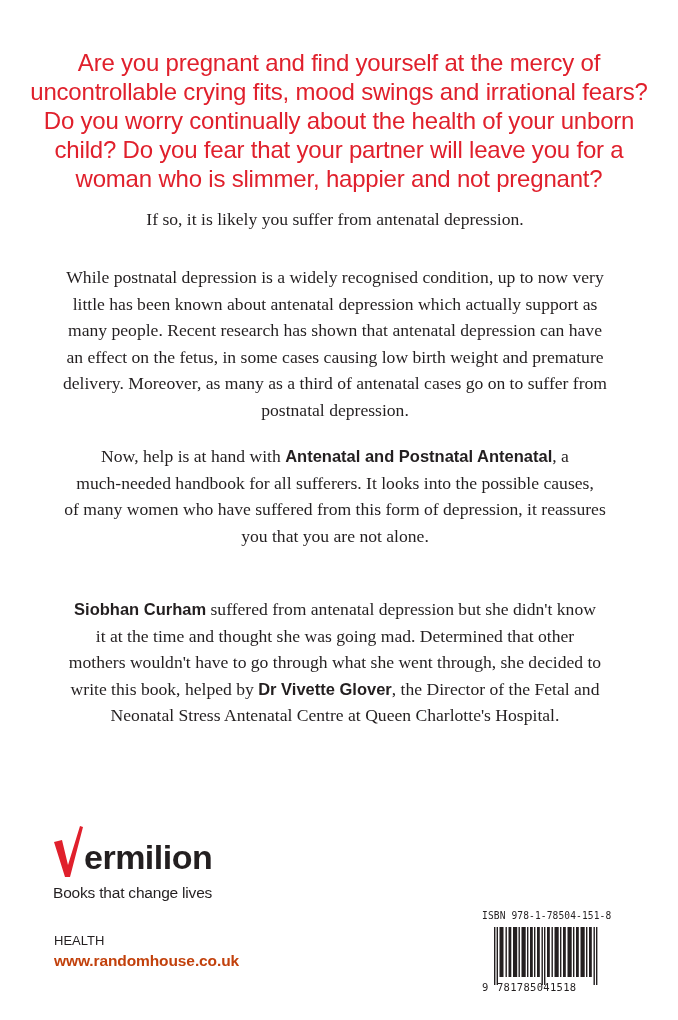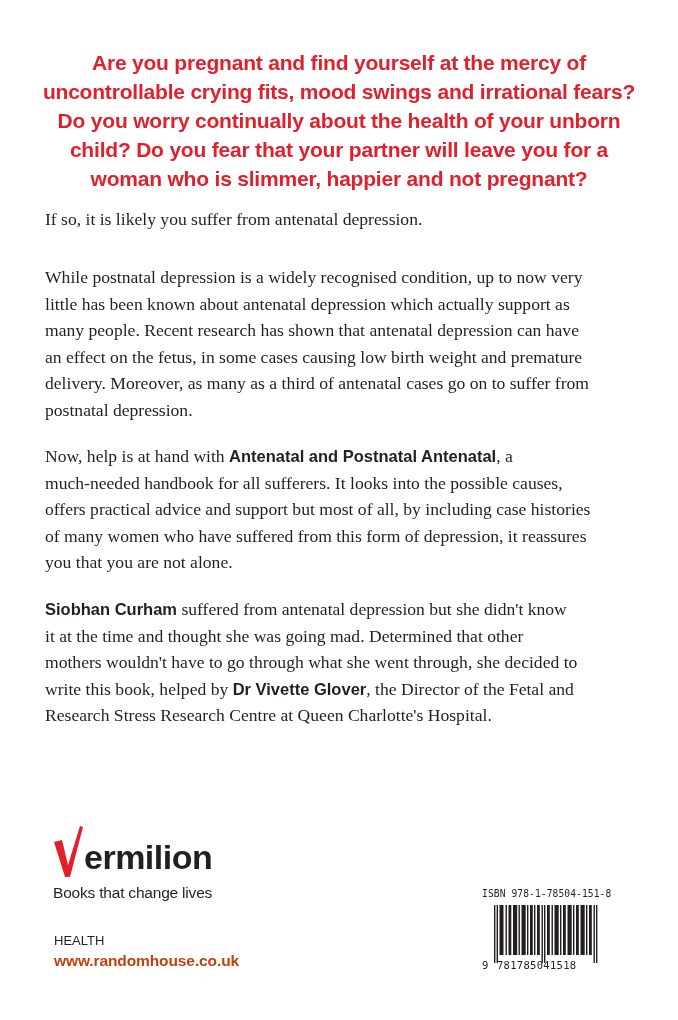--- a/index.html
+++ b/index.html
@@ -15,31 +15,32 @@
       font-family: "Liberation Serif", "DejaVu Serif", serif;
       color: #231f20;
     }
     .headline {
       position: absolute;
       top: 48px;
       left: 30px;
       width: 618px;
       text-align: center;
       font-family: "Liberation Sans", sans-serif;
-      font-weight: bold;
-      font-size: 21px;
+      font-weight: normal;
+      font-size: 24px;
       line-height: 29px;
       color: #e0202c;
       letter-spacing: -0.2px;
     }
     .headline .hl-line { display: block; white-space: nowrap; }
     .body-para {
       position: absolute;
-      left: 45px;
+      left: 36px;
       width: 598px;
+      text-align: center;
       font-size: 17.6px;
       line-height: 26.6px;
       color: #231f20;
     }
     .body-para .pl { display: block; white-space: nowrap; }
     .bold-sans {
       font-family: "Liberation Sans", sans-serif;
       font-weight: bold;
       font-size: 16.5px;
       color: #231f20;
@@ -92,21 +93,21 @@
       top: 952px;
       font-family: "Liberation Sans", sans-serif;
       font-weight: bold;
       font-size: 15.5px;
       color: #c2410c;
       letter-spacing: -0.1px;
     }
     .barcode-block {
       position: absolute;
       left: 482px;
-      top: 885px;
+      top: 907px;
       width: 130px;
       height: 95px;
     }
     .isbn-label {
       position: absolute;
       left: 0;
       top: 3px;
       width: 130px;
       font-family: "DejaVu Sans Mono", monospace;
       font-size: 9.6px;
@@ -151,31 +152,30 @@
   <span class="pl">little has been known about antenatal depression which actually support as</span>
   <span class="pl">many people. Recent research has shown that antenatal depression can have</span>
   <span class="pl">an effect on the fetus, in some cases causing low birth weight and premature</span>
   <span class="pl">delivery. Moreover, as many as a third of antenatal cases go on to suffer from</span>
   <span class="pl">postnatal depression.</span>
 </div>
 
 <div class="body-para" id="p-2">
   <span class="pl"><span>Now, help is at hand with </span><span class="bold-sans">Antenatal and Postnatal Antenatal</span><span>, a</span></span>
   <span class="pl">much-needed handbook for all sufferers. It looks into the possible causes,</span>
-  <span class="pl">offers practical advice and support but most of all, by including case histories</span>
   <span class="pl">of many women who have suffered from this form of depression, it reassures</span>
   <span class="pl">you that you are not alone.</span>
 </div>
 
 <div class="body-para" id="p-3">
   <span class="pl"><span class="bold-sans">Siobhan Curham</span><span> suffered from antenatal depression but she didn't know</span></span>
   <span class="pl">it at the time and thought she was going mad. Determined that other</span>
   <span class="pl">mothers wouldn't have to go through what she went through, she decided to</span>
   <span class="pl"><span>write this book, helped by </span><span class="bold-sans">Dr Vivette Glover</span><span>, the Director of the Fetal and</span></span>
-  <span class="pl">Research Stress Research Centre at Queen Charlotte's Hospital.</span>
+  <span class="pl">Neonatal Stress Antenatal Centre at Queen Charlotte's Hospital.</span>
 </div>
 
 <div class="logo">
   <svg width="40" height="60" viewBox="0 0 40 60">
     <path d="M2 20 L10 18 L16 43 L28 4 L31 5 L18 55 L13 55 Z" fill="#e0202c"></path>
   </svg>
   <span class="logo-word">ermilion</span>
 </div>
 <div class="tagline">Books that change lives</div>
 <div class="category">HEALTH</div>

